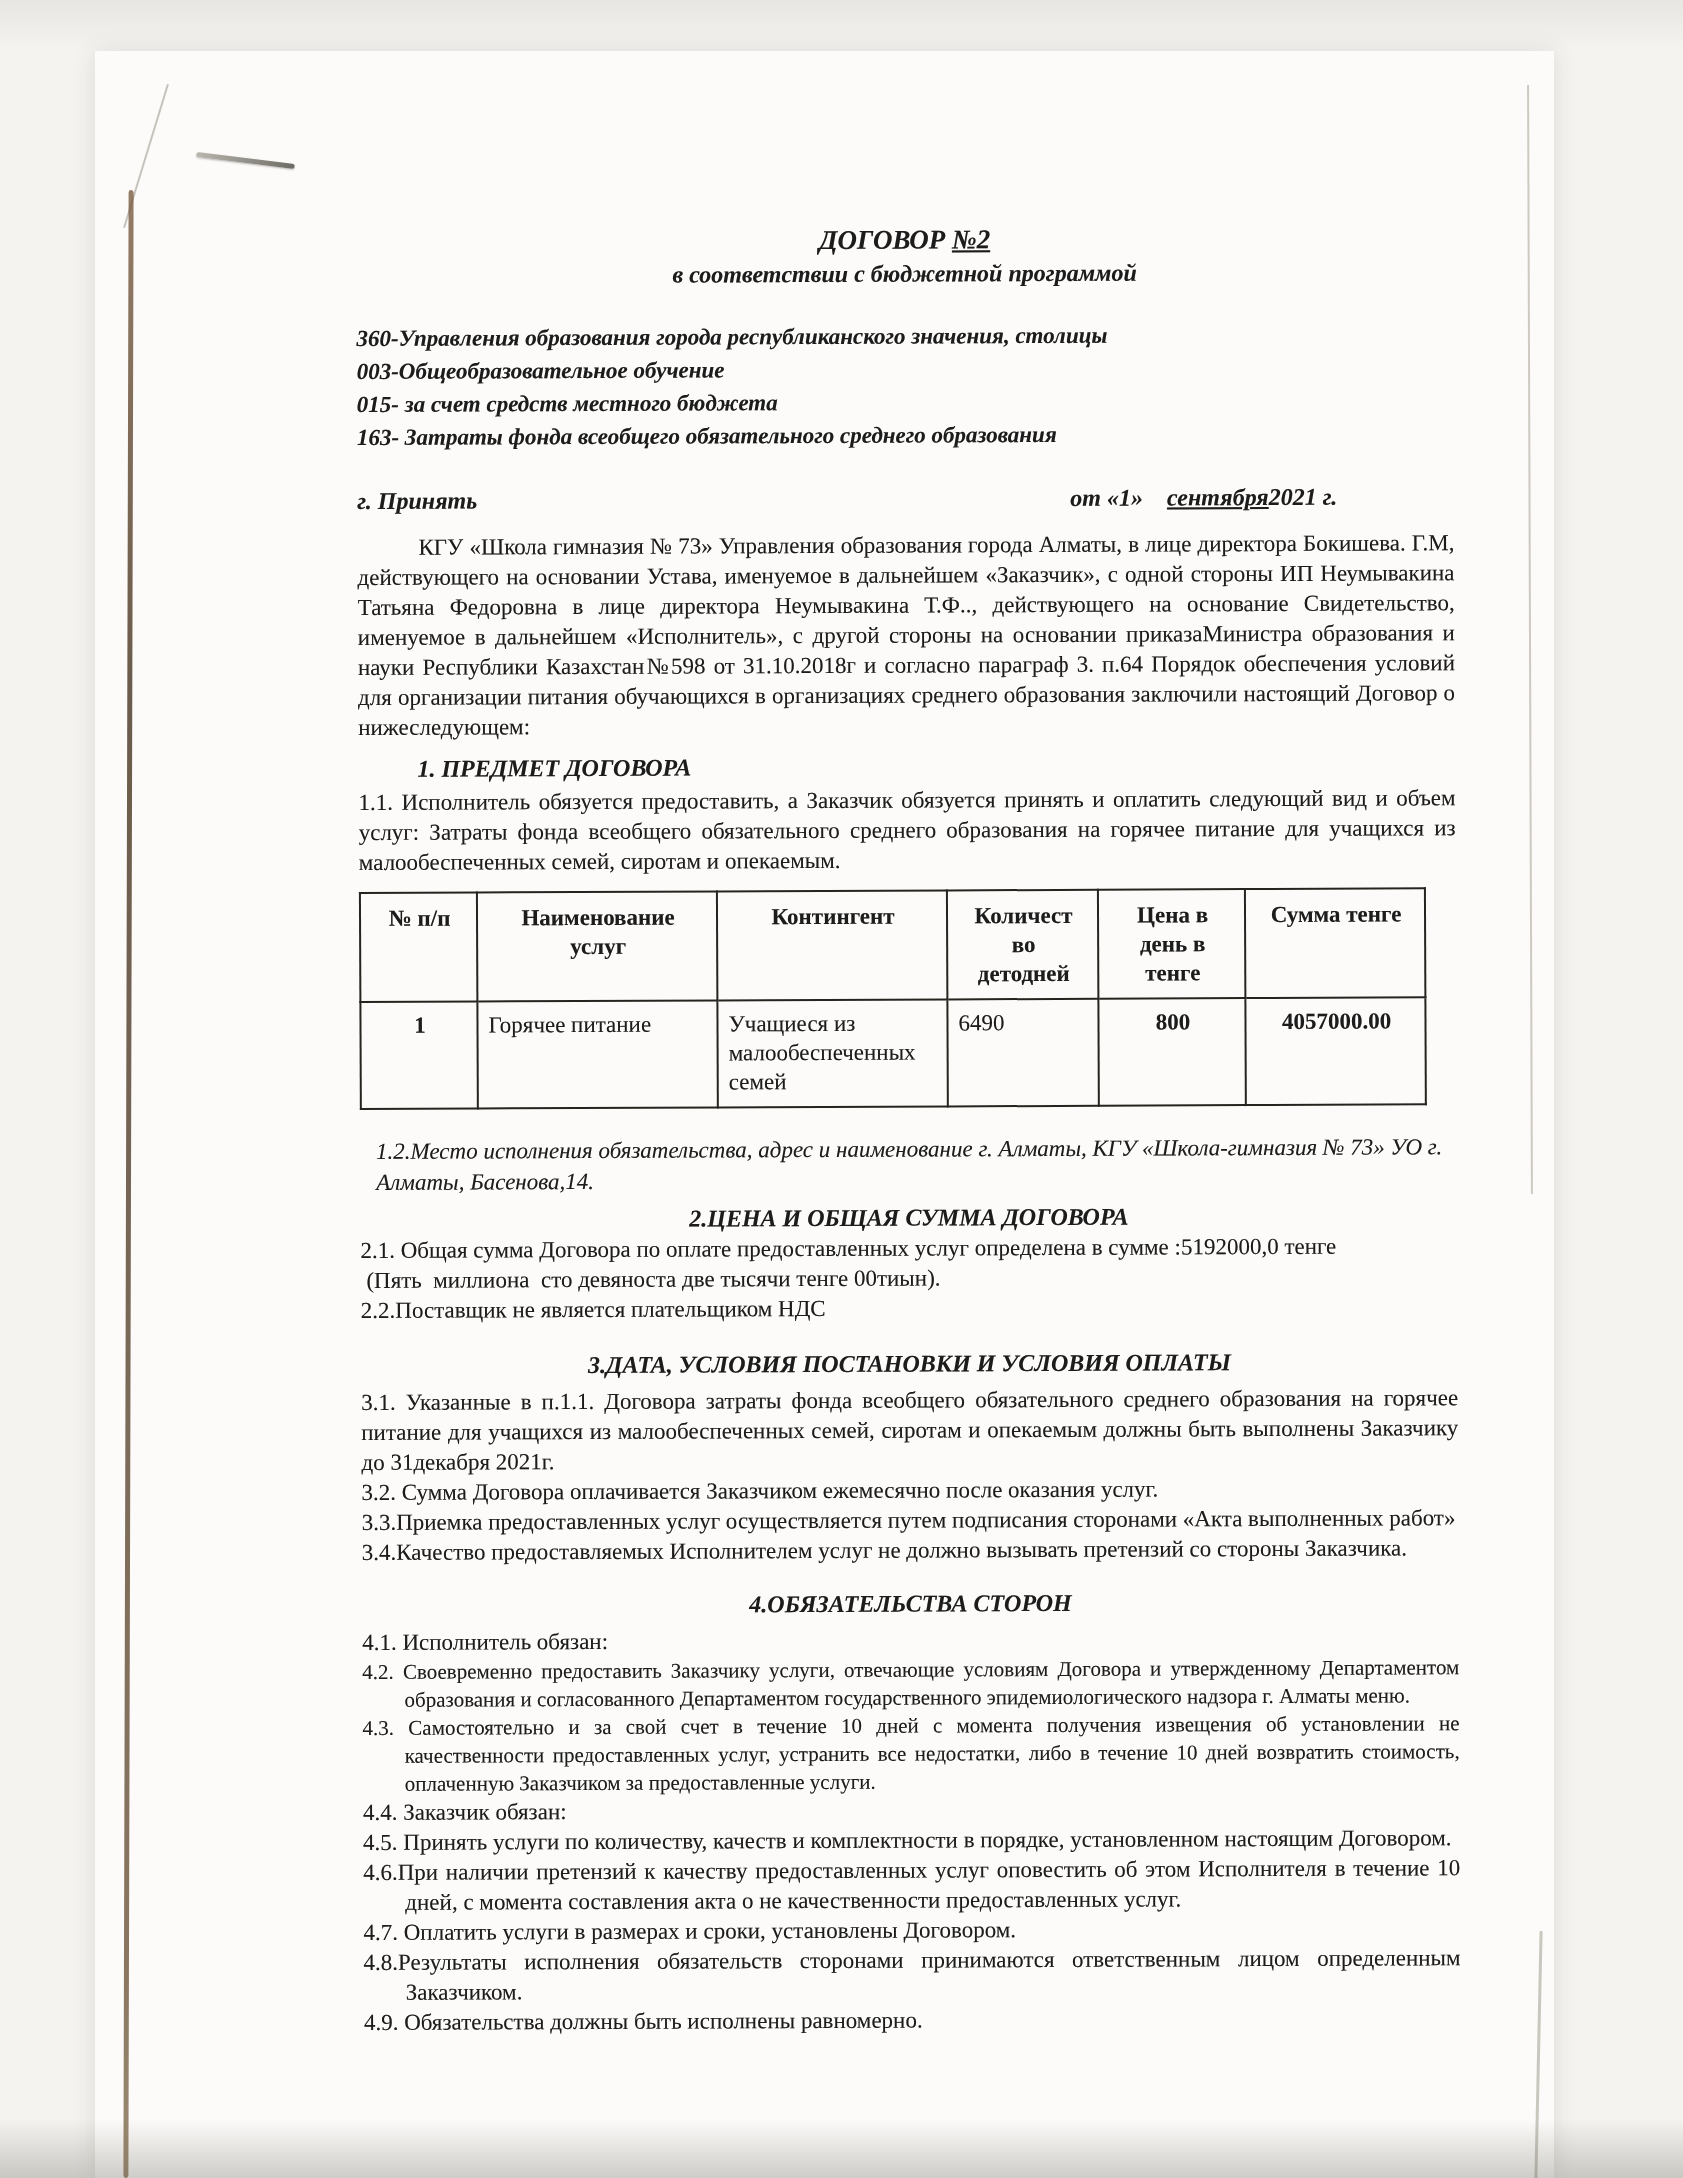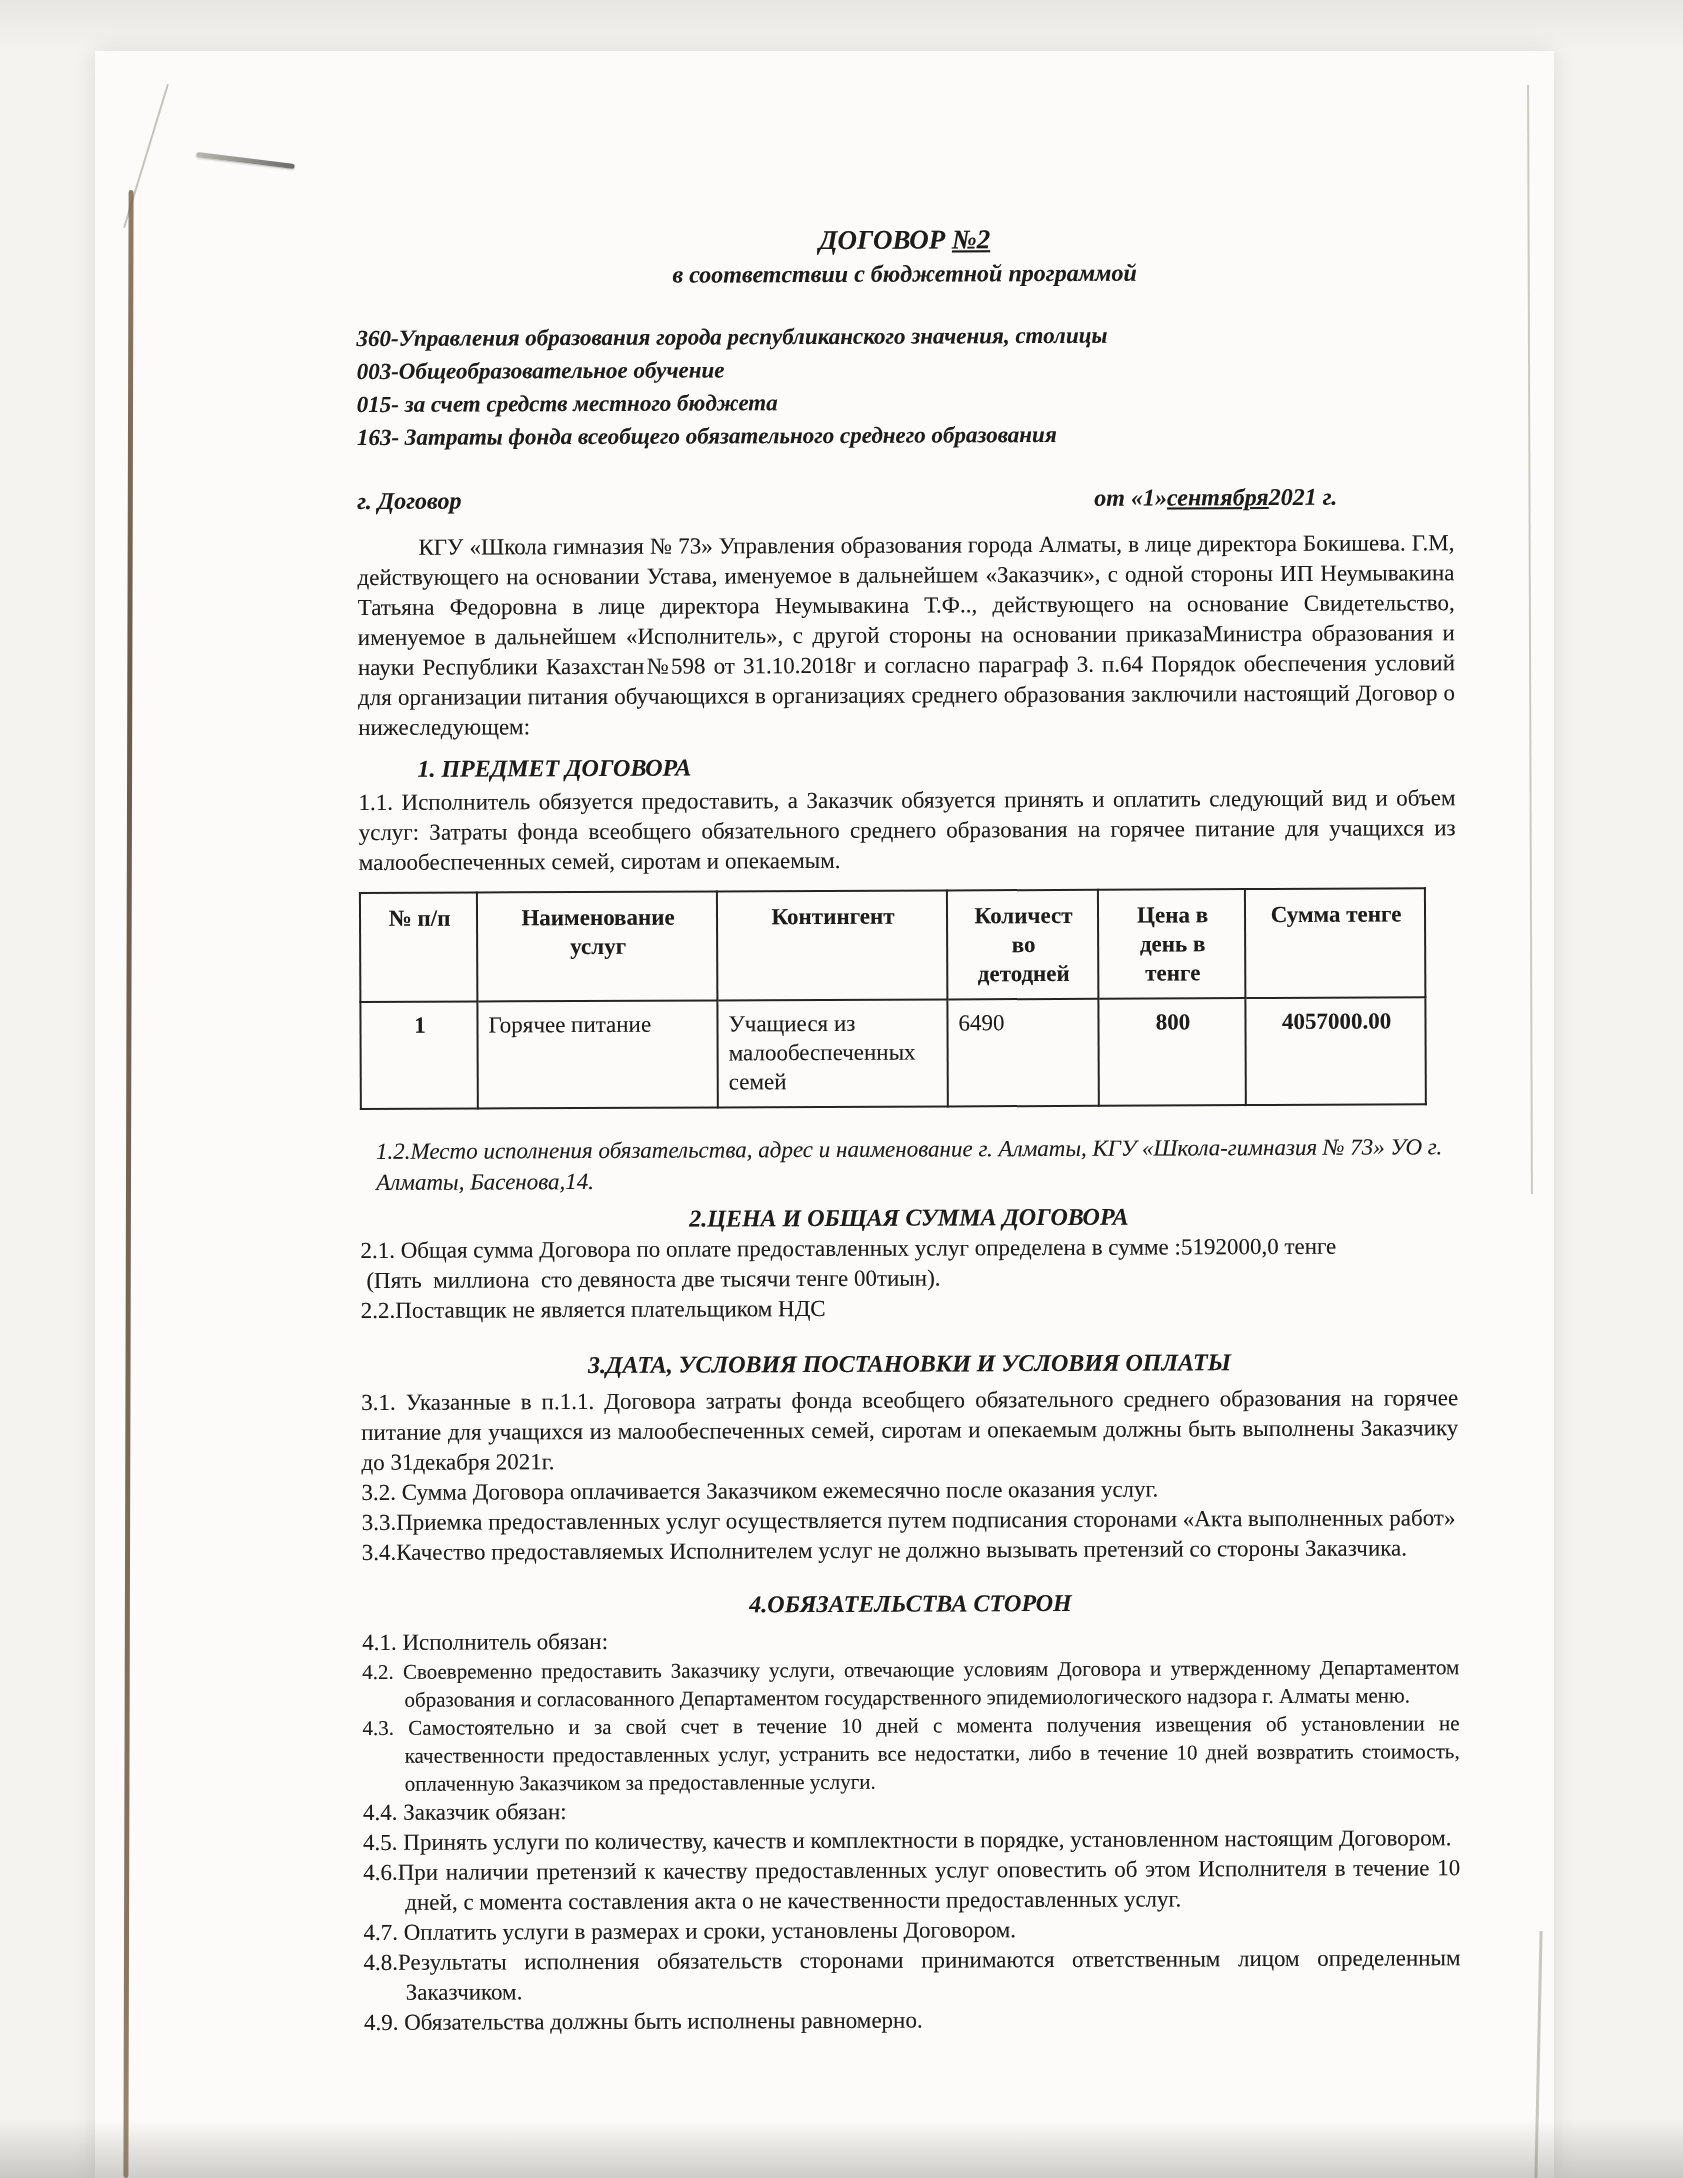--- a/index.html
+++ b/index.html
@@ -53,21 +53,21 @@
   .content{position:absolute;left:356px;top:224px;width:1097px;transform:rotate(-.25deg);transform-origin:top left;}
   .bi{font-weight:bold;font-style:italic;}
   .center{text-align:center;}
   .just{text-align:justify;}
   .doc-title{font-size:27px;line-height:36px;}
   .doc-title .num{text-decoration:underline;}
   .doc-subtitle{font-size:24px;line-height:32px;margin-bottom:30px;}
   .budget{font-size:23px;line-height:33px;margin-bottom:34px;}
   .meta-row{display:flex;justify-content:space-between;align-items:baseline;
     font-size:24px;padding-right:117px;margin-bottom:18px;}
-  .meta-row .month{text-decoration:underline;}
+  .meta-row .month{text-decoration:underline;margin-left:24px;}
   p{margin:0;font-size:23px;line-height:30px;}
   .intro{text-indent:61px;margin-bottom:10px;}
   .sec-h{font-size:24px;line-height:32px;}
   .sec1-h{margin:0 0 3px 59px;}
   .mb14{margin-bottom:14px;}
   .mb22{margin-bottom:22px;}
   .mb24{margin-bottom:24px;}
   .mb6{margin-bottom:6px;}
 
   table.services{
@@ -112,21 +112,21 @@
     <div class="doc-subtitle bi center">в соответствии с бюджетной программой</div>
 
     <div class="budget bi">
       <div>360-Управления образования города республиканского значения, столицы</div>
       <div>003-Общеобразовательное обучение</div>
       <div>015- за счет средств местного бюджета</div>
       <div>163- Затраты фонда всеобщего обязательного среднего образования</div>
     </div>
 
     <div class="meta-row bi">
-      <span>г. Договор</span>
+      <span>г. Принять</span>
       <span>
         <span>от «1»</span><span class="month">сентября</span><span>2021 г.</span>
       </span>
     </div>
 
     <p class="intro just">КГУ «Школа гимназия № 73» Управления образования города Алматы, в лице директора Бокишева. Г.М, действующего на основании Устава, именуемое в дальнейшем «Заказчик», с одной стороны ИП Неумывакина Татьяна Федоровна в лице директора Неумывакина Т.Ф.., действующего на основание Свидетельство, именуемое в дальнейшем «Исполнитель», с другой стороны на основании приказаМинистра образования и науки Республики Казахстан№598 от 31.10.2018г и согласно параграф 3. п.64 Порядок обеспечения условий для организации питания обучающихся в организациях среднего образования заключили настоящий Договор о нижеследующем:</p>
 
     <div class="sec-h bi sec1-h">1. ПРЕДМЕТ ДОГОВОРА</div>
     <p class="just mb14">1.1. Исполнитель обязуется предоставить, а Заказчик обязуется принять и оплатить следующий вид и объем услуг: Затраты фонда всеобщего обязательного среднего образования на горячее питание для учащихся из малообеспеченных семей, сиротам и опекаемым.</p>
 

